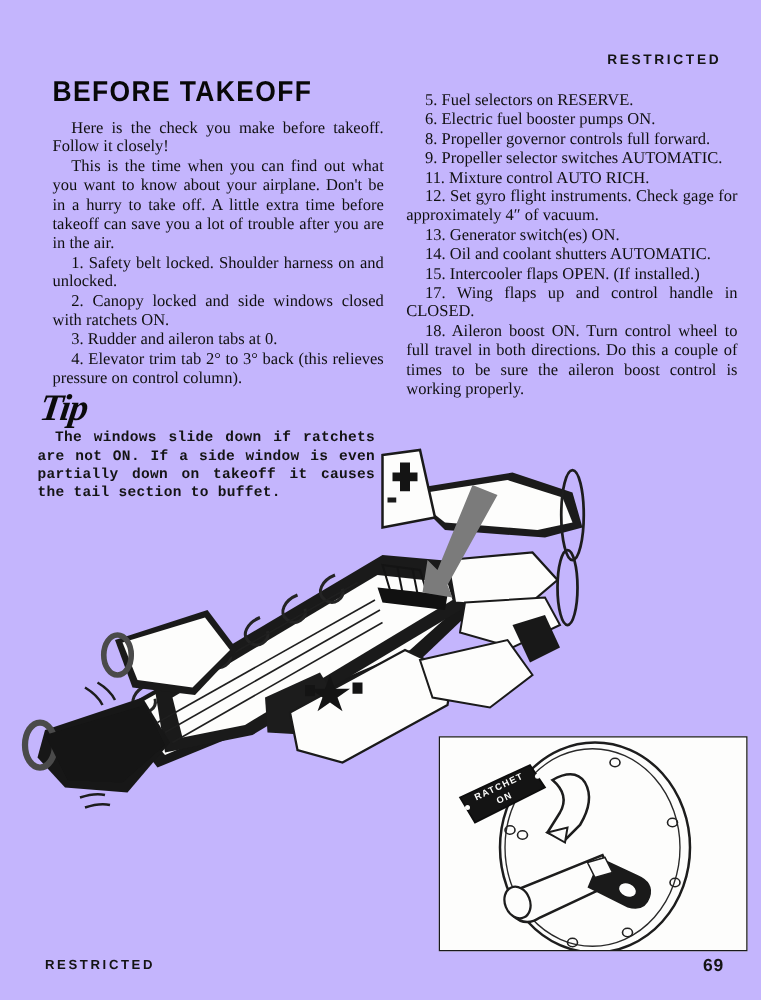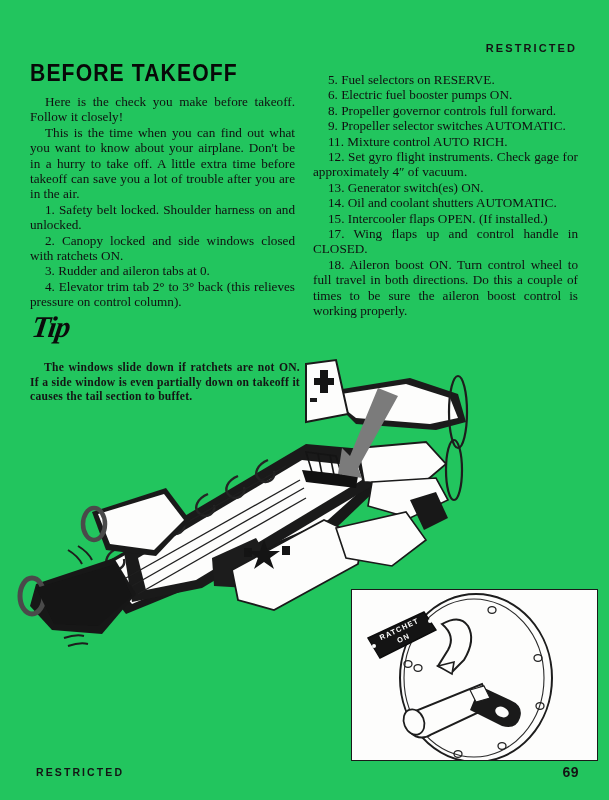--- a/index.html
+++ b/index.html
@@ -4,21 +4,21 @@
 <style>
   html, body {
     margin: 0;
     padding: 0;
     background: #ffffff;
   }
   .page {
     position: relative;
     width: 609px;
     height: 800px;
-    background: #22c55e;
+    background: #c4b5fd;
     overflow: hidden;
     font-family: "Liberation Serif", serif;
     color: #111111;
   }
 
   
   .header-restricted {
     position: absolute;
     top: 42px;
     right: 32px;
@@ -46,20 +46,21 @@
     font-weight: bold;
     font-size: 14px;
     letter-spacing: 0.5px;
     color: #141414;
   }
 
   
   .col {
     position: absolute;
     width: 265px;
+    margin-left: 12px;
   }
   .col-left  { left: 30px;  top: 60px; }
   .col-right { left: 313px; top: 72px; }
 
   .section-title {
     font-family: "Liberation Sans", sans-serif;
     font-weight: bold;
     font-size: 23px;
     letter-spacing: 1.2px;
     color: #080808;
@@ -92,22 +93,22 @@
     font-weight: bold;
     font-size: 30px;
     letter-spacing: -1px;
     color: #0b0b0b;
     transform: skewX(-8deg);
     transform-origin: left bottom;
     display: inline-block;
     line-height: 30px;
   }
   .tip-body {
-    margin: 19px 0 0 0;
-    font-family: Liberation Serif, serif;
+    margin: 2px 0 0 0;
+    font-family: Liberation Mono, monospace;
     font-weight: bold;
     font-size: 11.6px;
     line-height: 14.6px;
     letter-spacing: 0.25px;
     text-align: justify;
     text-indent: 14px;
     color: #141414;
   }
 
   

